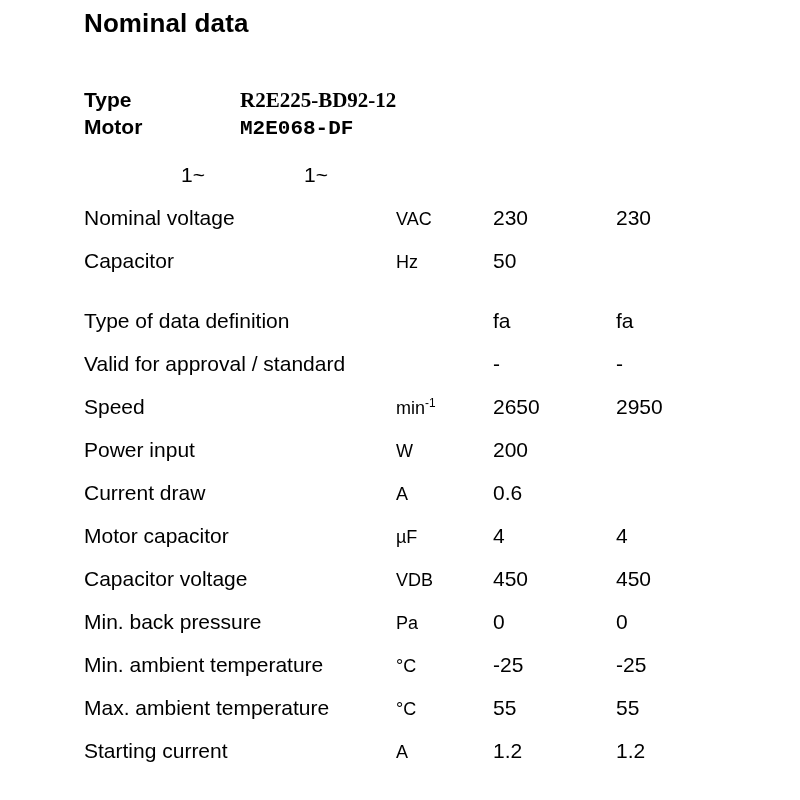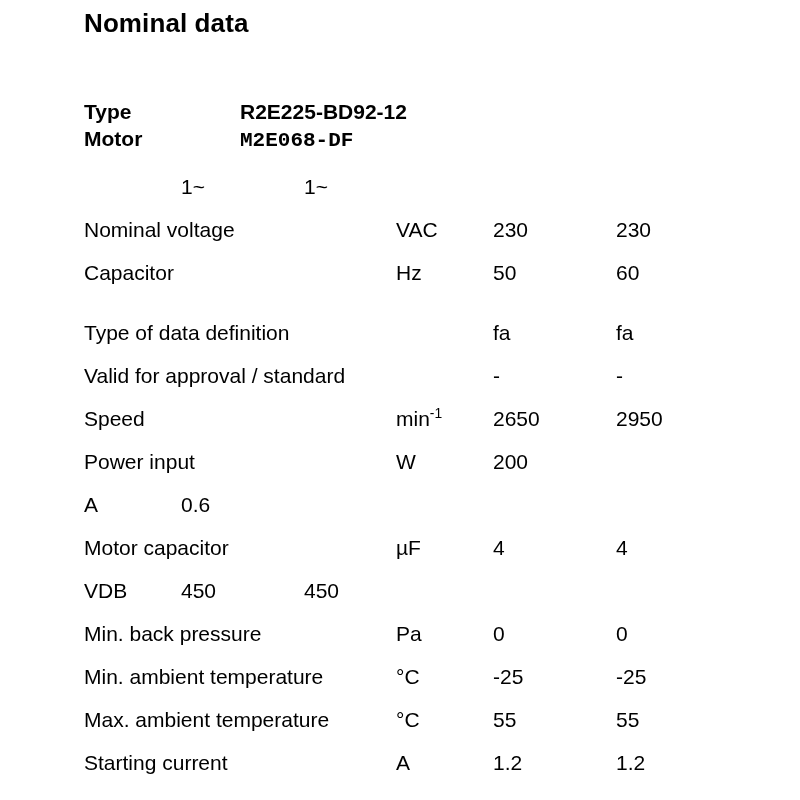--- a/index.html
+++ b/index.html
@@ -25,41 +25,41 @@
     position: absolute;
     left: 84px;
     top: 8px;
     font-size: 26px;
     font-weight: bold;
     letter-spacing: 0.1px;
   }
   .table {
     position: absolute;
     left: 84px;
-    top: 100px;
+    top: 88px;
     width: 680px;
   }
   .row {
     display: flex;
     align-items: baseline;
     height: 43px;
   }
   .row.header-row {
     height: 27px;
   }
   .c-label {
     width: 312px;
     flex: 0 0 312px;
     font-size: 21px;
     white-space: nowrap;
   }
   .c-unit {
     width: 97px;
     flex: 0 0 97px;
-    font-size: 21px;
+    font-size: 18px;
     white-space: nowrap;
   }
   .c-val {
     width: 123px;
     flex: 0 0 123px;
     font-size: 21px;
     white-space: nowrap;
   }
   .bold {
     font-weight: bold;
@@ -84,21 +84,21 @@
 <body>
 
 <div class="sheet">
 
   <div class="title">Nominal data</div>
 
   <div class="table">
 
     <div class="row header-row">
       <div class="c-label wide-bold bold">Type</div>
-      <div class="c-val bold" style="flex:0 0 400px;width:400px;">R2E225-BD92-12</div>
+      <div class="c-val bold" style="flex:0 0 400px;width:400px;font-family:Liberation Serif, serif;">R2E225-BD92-12</div>
     </div>
 
     <div class="row header-row">
       <div class="c-label wide-bold bold">Motor</div>
       <div class="c-val bold" style="flex:0 0 400px;width:400px;font-family:Liberation Mono, monospace;">M2E068-DF</div>
     </div>
 
     <div class="spacer-md"></div>
 
     <div class="row">
@@ -111,21 +111,20 @@
       <div class="c-label">Nominal voltage</div>
       <div class="c-unit">VAC</div>
       <div class="c-val">230</div>
       <div class="c-val">230</div>
     </div>
 
     <div class="row">
       <div class="c-label">Capacitor</div>
       <div class="c-unit">Hz</div>
       <div class="c-val">50</div>
-      <div class="c-val">60</div>
     </div>
 
     <div class="spacer-sm"></div>
 
     <div class="row">
       <div class="c-label">Type of data definition</div>
       <div class="c-unit"></div>
       <div class="c-val">fa</div>
       <div class="c-val">fa</div>
     </div>
@@ -144,32 +143,34 @@
       <div class="c-val">2950</div>
     </div>
 
     <div class="row">
       <div class="c-label">Power input</div>
       <div class="c-unit">W</div>
       <div class="c-val">200</div>
     </div>
 
     <div class="row">
+      <div class="c-label">Current draw</div>
       <div class="c-unit">A</div>
       <div class="c-val">0.6</div>
     </div>
 
     <div class="row">
       <div class="c-label">Motor capacitor</div>
       <div class="c-unit">µF</div>
       <div class="c-val">4</div>
       <div class="c-val">4</div>
     </div>
 
     <div class="row">
+      <div class="c-label">Capacitor voltage</div>
       <div class="c-unit">VDB</div>
       <div class="c-val">450</div>
       <div class="c-val">450</div>
     </div>
 
     <div class="row">
       <div class="c-label">Min. back pressure</div>
       <div class="c-unit">Pa</div>
       <div class="c-val">0</div>
       <div class="c-val">0</div>

